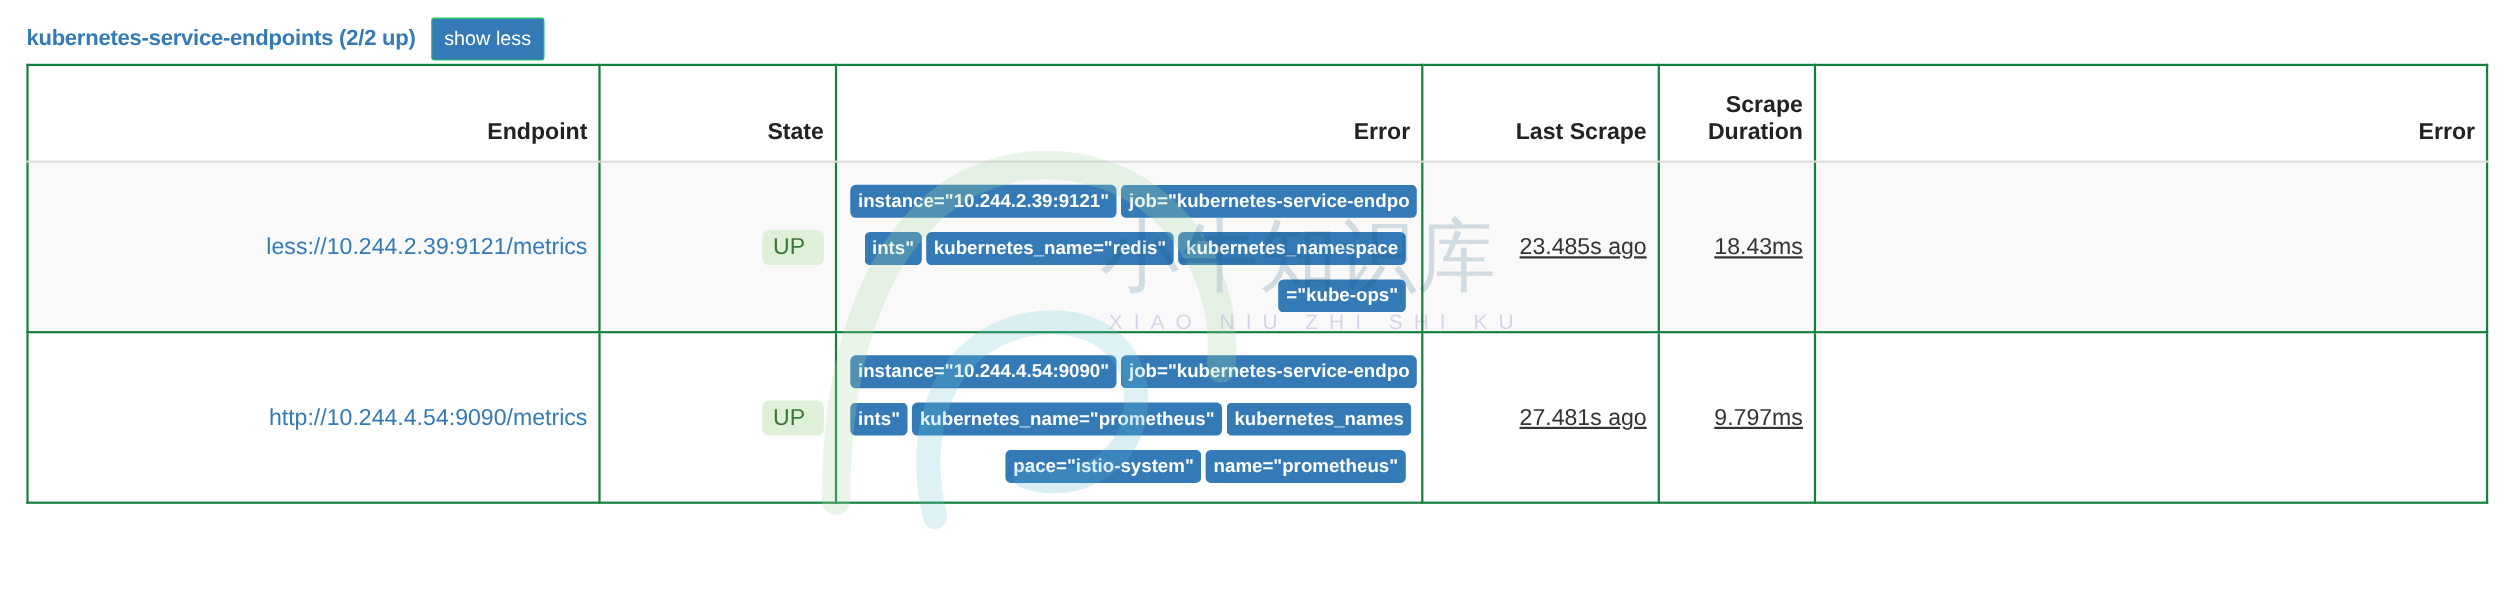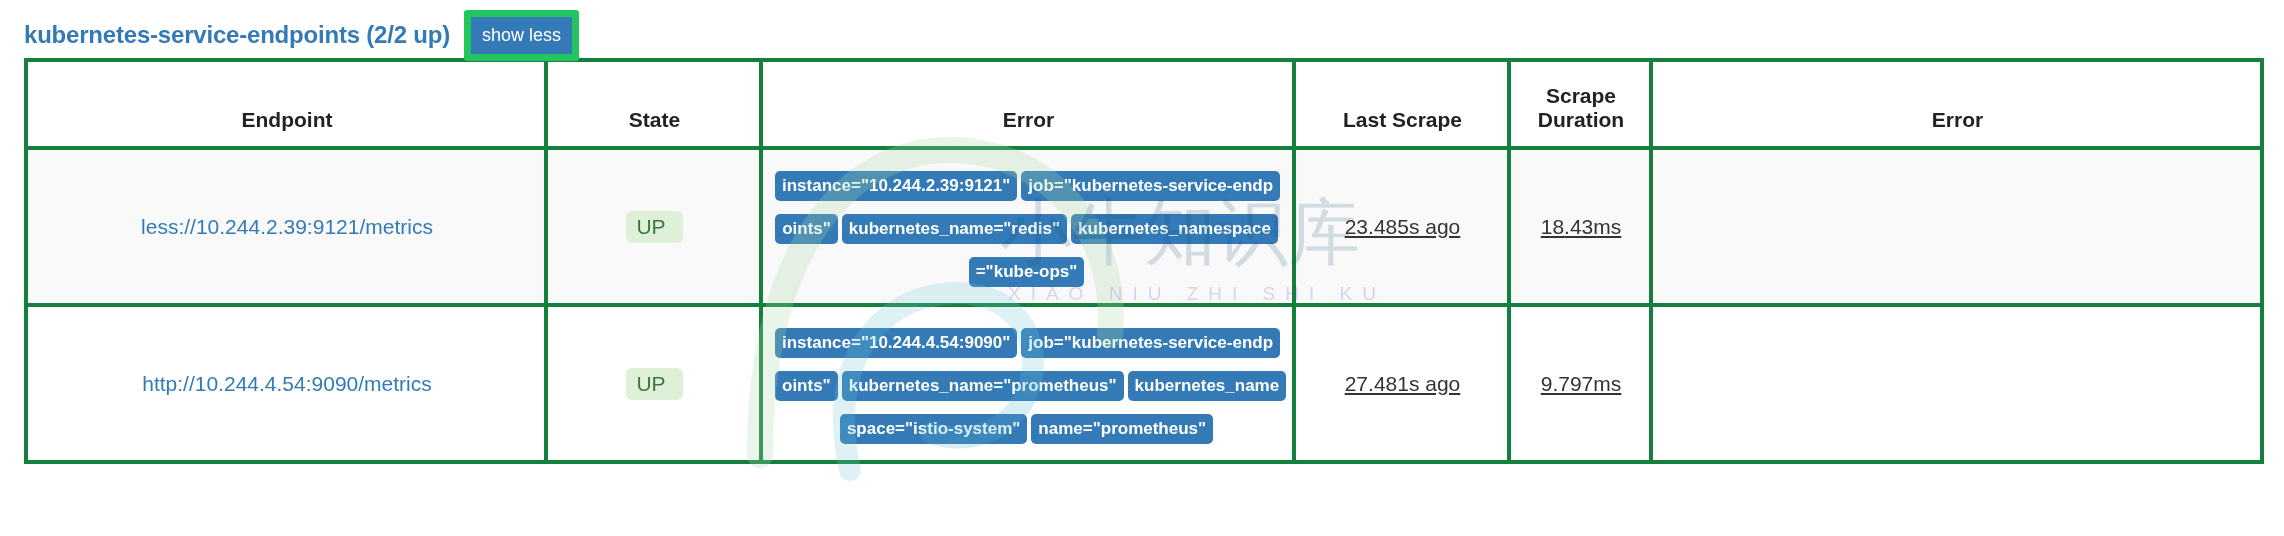--- a/index.html
+++ b/index.html
@@ -22,31 +22,31 @@
 
   
   .job-header {
     display: flex;
     align-items: center;
     gap: 14px;
     padding: 12px 0 0 24px;
     height: 58px;
   }
   .job-title {
-    font-size: 24px;
+    font-size: 20px;
     font-weight: bold;
     color: #337ab7;
     letter-spacing: -0.2px;
     white-space: nowrap;
     line-height: 1.1;
   }
   .show-less-btn {
     display: inline-block;
     background: #337ab7;
-    border: 7px solid #22c55e;
+    border: 1px solid #22c55e;
     color: #ffffff;
     font-size: 18px;
     line-height: 1;
     padding: 9px 11px 10px 11px;
     border-radius: 3px;
     cursor: pointer;
     white-space: nowrap;
     font-family: "Liberation Sans", sans-serif;
   }
 
@@ -55,26 +55,26 @@
     padding: 0 24px 0 24px;
   }
   table.targets {
     width: 2236px;
     border-collapse: collapse;
     table-layout: fixed;
     background: #ffffff;
   }
   table.targets th,
   table.targets td {
-    border: 4px solid #15803d;
+    border: 2px solid #15803d;
     vertical-align: middle;
     padding: 12px 10px 12px 12px;
     font-size: 21px;
     color: #333333;
-    text-align: center;
+    text-align: right;
   }
   table.targets thead th {
     font-weight: bold;
     border-bottom-width: 2px;
     border-bottom-color: #dddddd;
     vertical-align: bottom;
     height: 88px;
     padding-bottom: 14px;
     color: #222222;
   }

